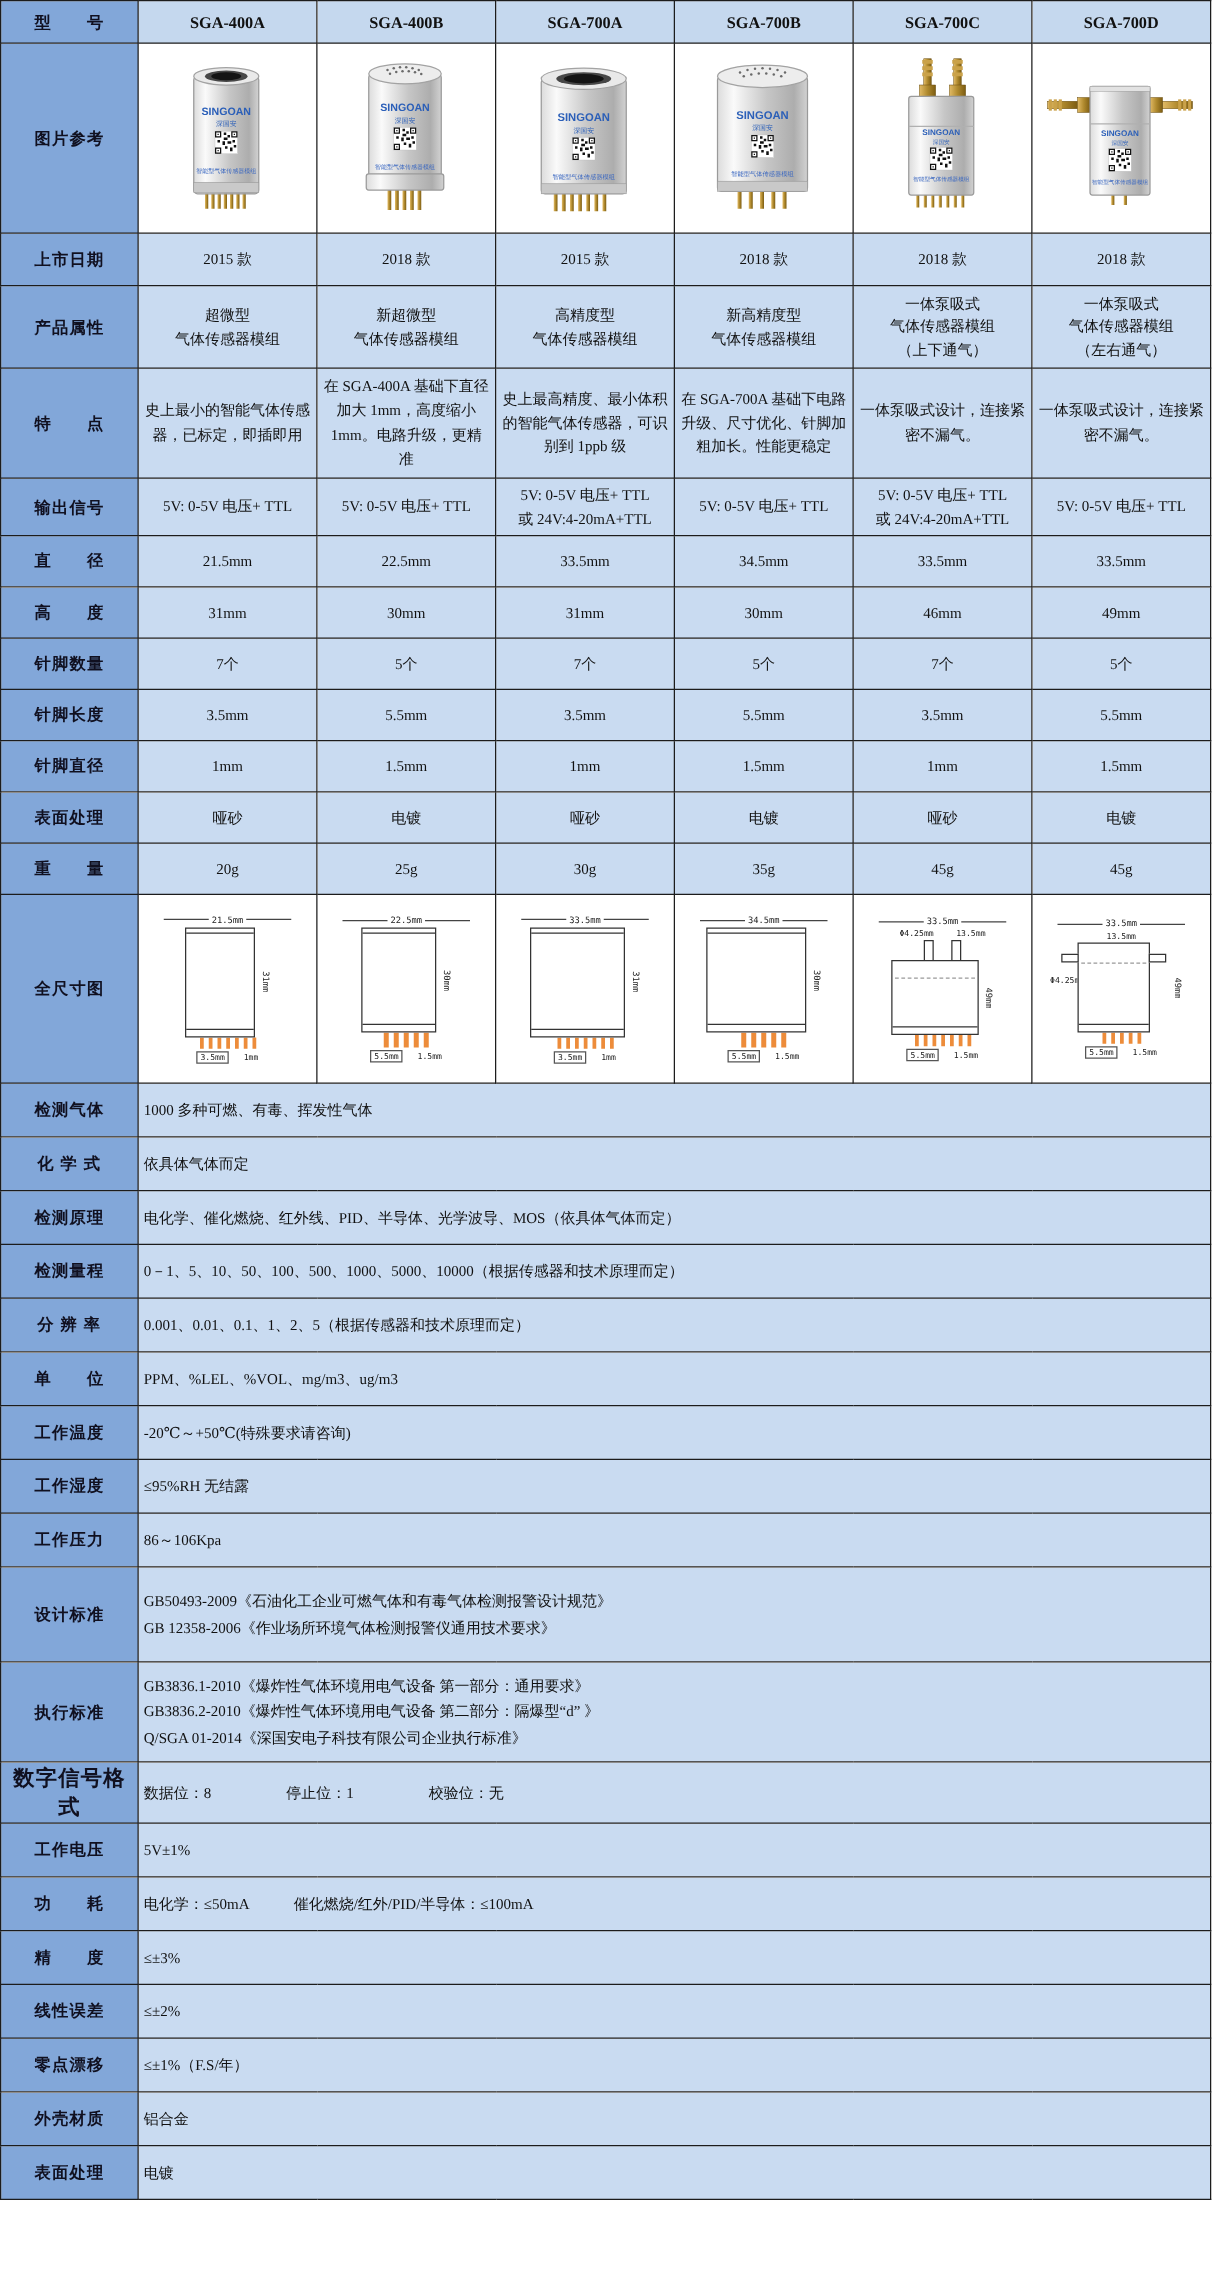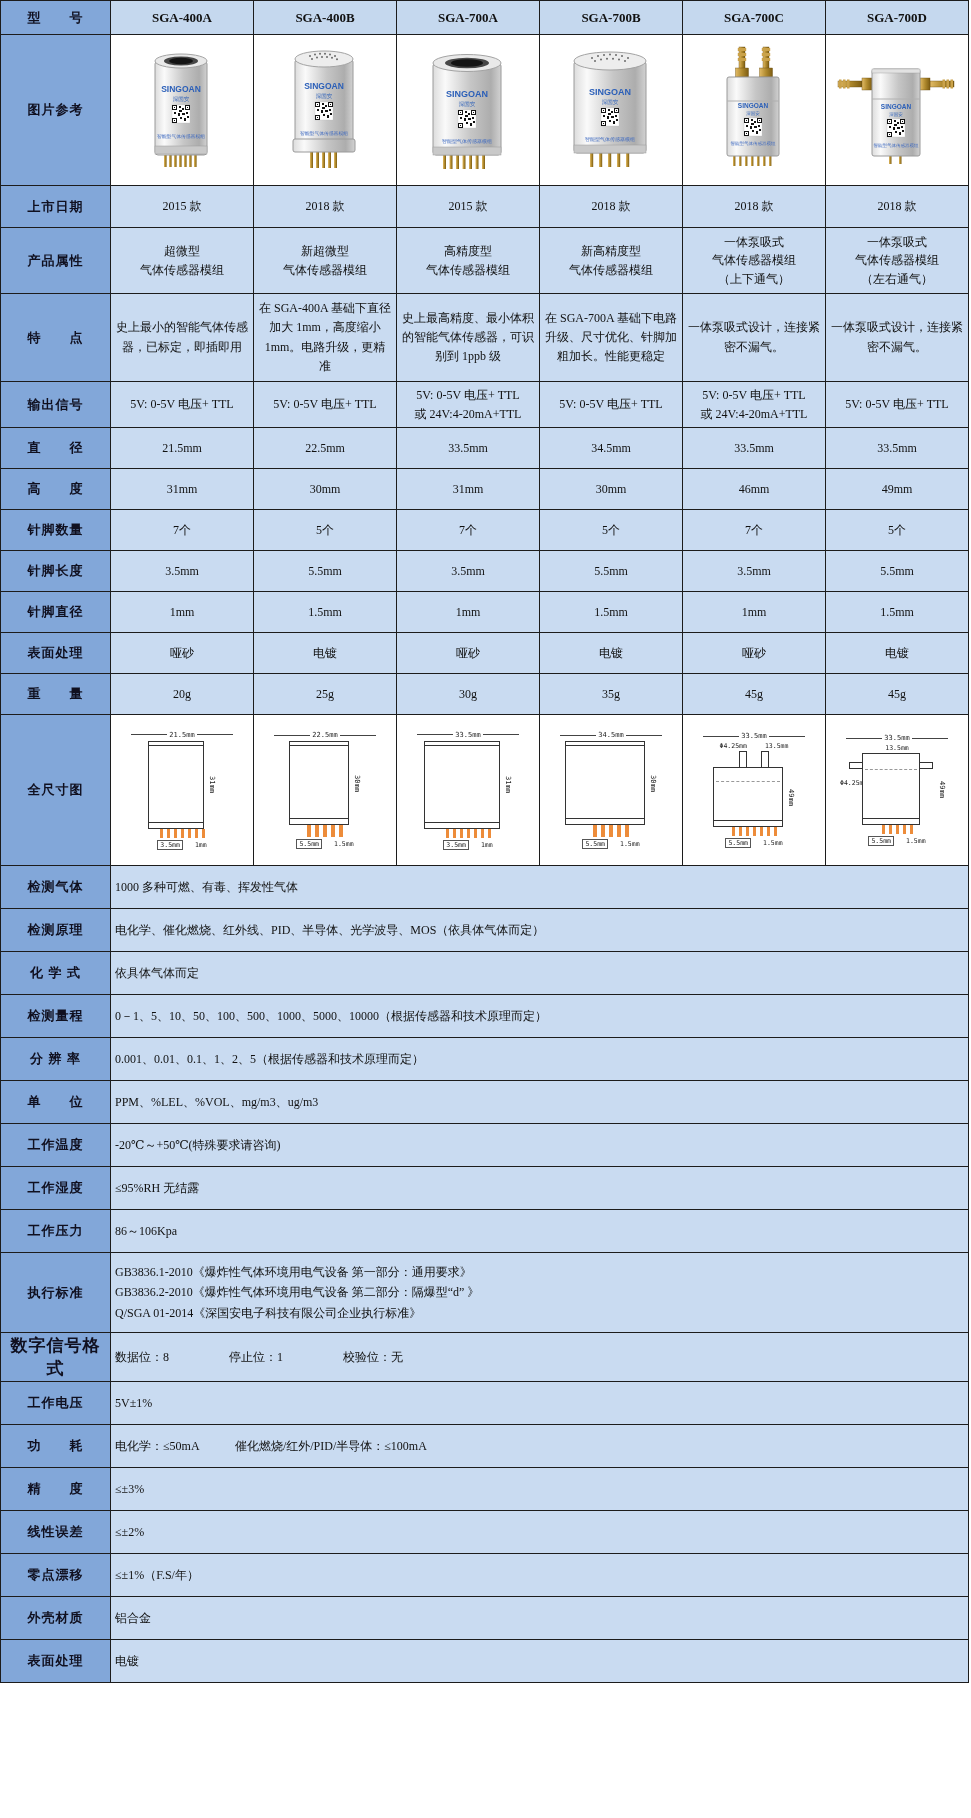--- a/index.html
+++ b/index.html
@@ -602,28 +602,28 @@
               </div>
     </div>
   </td>
 </tr>
 
 <tr class="r-d">
           <td class="lbl">检测气体</td>
           <td class="dval" colspan="6">1000 多种可燃、有毒、挥发性气体</td>
         </tr>
 <tr class="r-d">
+          <td class="lbl">化 学 式</td>
+          <td class="dval" colspan="6">依具体气体而定</td>
+        </tr>
+<tr class="r-d">
           <td class="lbl">检测原理</td>
           <td class="dval" colspan="6">电化学、催化燃烧、红外线、PID、半导体、光学波导、MOS（依具体气体而定）</td>
         </tr>
 <tr class="r-d">
-          <td class="lbl">化 学 式</td>
-          <td class="dval" colspan="6">依具体气体而定</td>
-        </tr>
-<tr class="r-d">
           <td class="lbl">检测量程</td>
           <td class="dval" colspan="6">0－1、5、10、50、100、500、1000、5000、10000（根据传感器和技术原理而定）</td>
         </tr>
 <tr class="r-d">
           <td class="lbl">分 辨 率</td>
           <td class="dval" colspan="6">0.001、0.01、0.1、1、2、5（根据传感器和技术原理而定）</td>
         </tr>
 <tr class="r-d">
           <td class="lbl">单　　位</td>
           <td class="dval" colspan="6">PPM、%LEL、%VOL、mg/m3、ug/m3</td>
@@ -632,20 +632,25 @@
           <td class="lbl">工作温度</td>
           <td class="dval" colspan="6">-20℃～+50℃(特殊要求请咨询)</td>
         </tr>
 <tr class="r-d">
           <td class="lbl">工作湿度</td>
           <td class="dval" colspan="6">≤95%RH 无结露</td>
         </tr>
 <tr class="r-d">
           <td class="lbl">工作压力</td>
           <td class="dval" colspan="6">86～106Kpa</td>
+        </tr>
+<tr class="r-design">
+          <td class="lbl">设计标准</td>
+          <td class="dval" colspan="6">GB50493-2009《石油化工企业可燃气体和有毒气体检测报警设计规范》
+GB 12358-2006《作业场所环境气体检测报警仪通用技术要求》</td>
         </tr>
 <tr class="r-exec">
           <td class="lbl">执行标准</td>
           <td class="dval" colspan="6">GB3836.1-2010《爆炸性气体环境用电气设备 第一部分：通用要求》
 GB3836.2-2010《爆炸性气体环境用电气设备 第二部分：隔爆型“d”  》
 Q/SGA 01-2014《深国安电子科技有限公司企业执行标准》</td>
         </tr>
 <tr class="r-d">
           <td class="lbl" style="font-size:17px">数字信号格式</td>
           <td class="dval" colspan="6">数据位：8　　　　　停止位：1　　　　　校验位：无</td>

